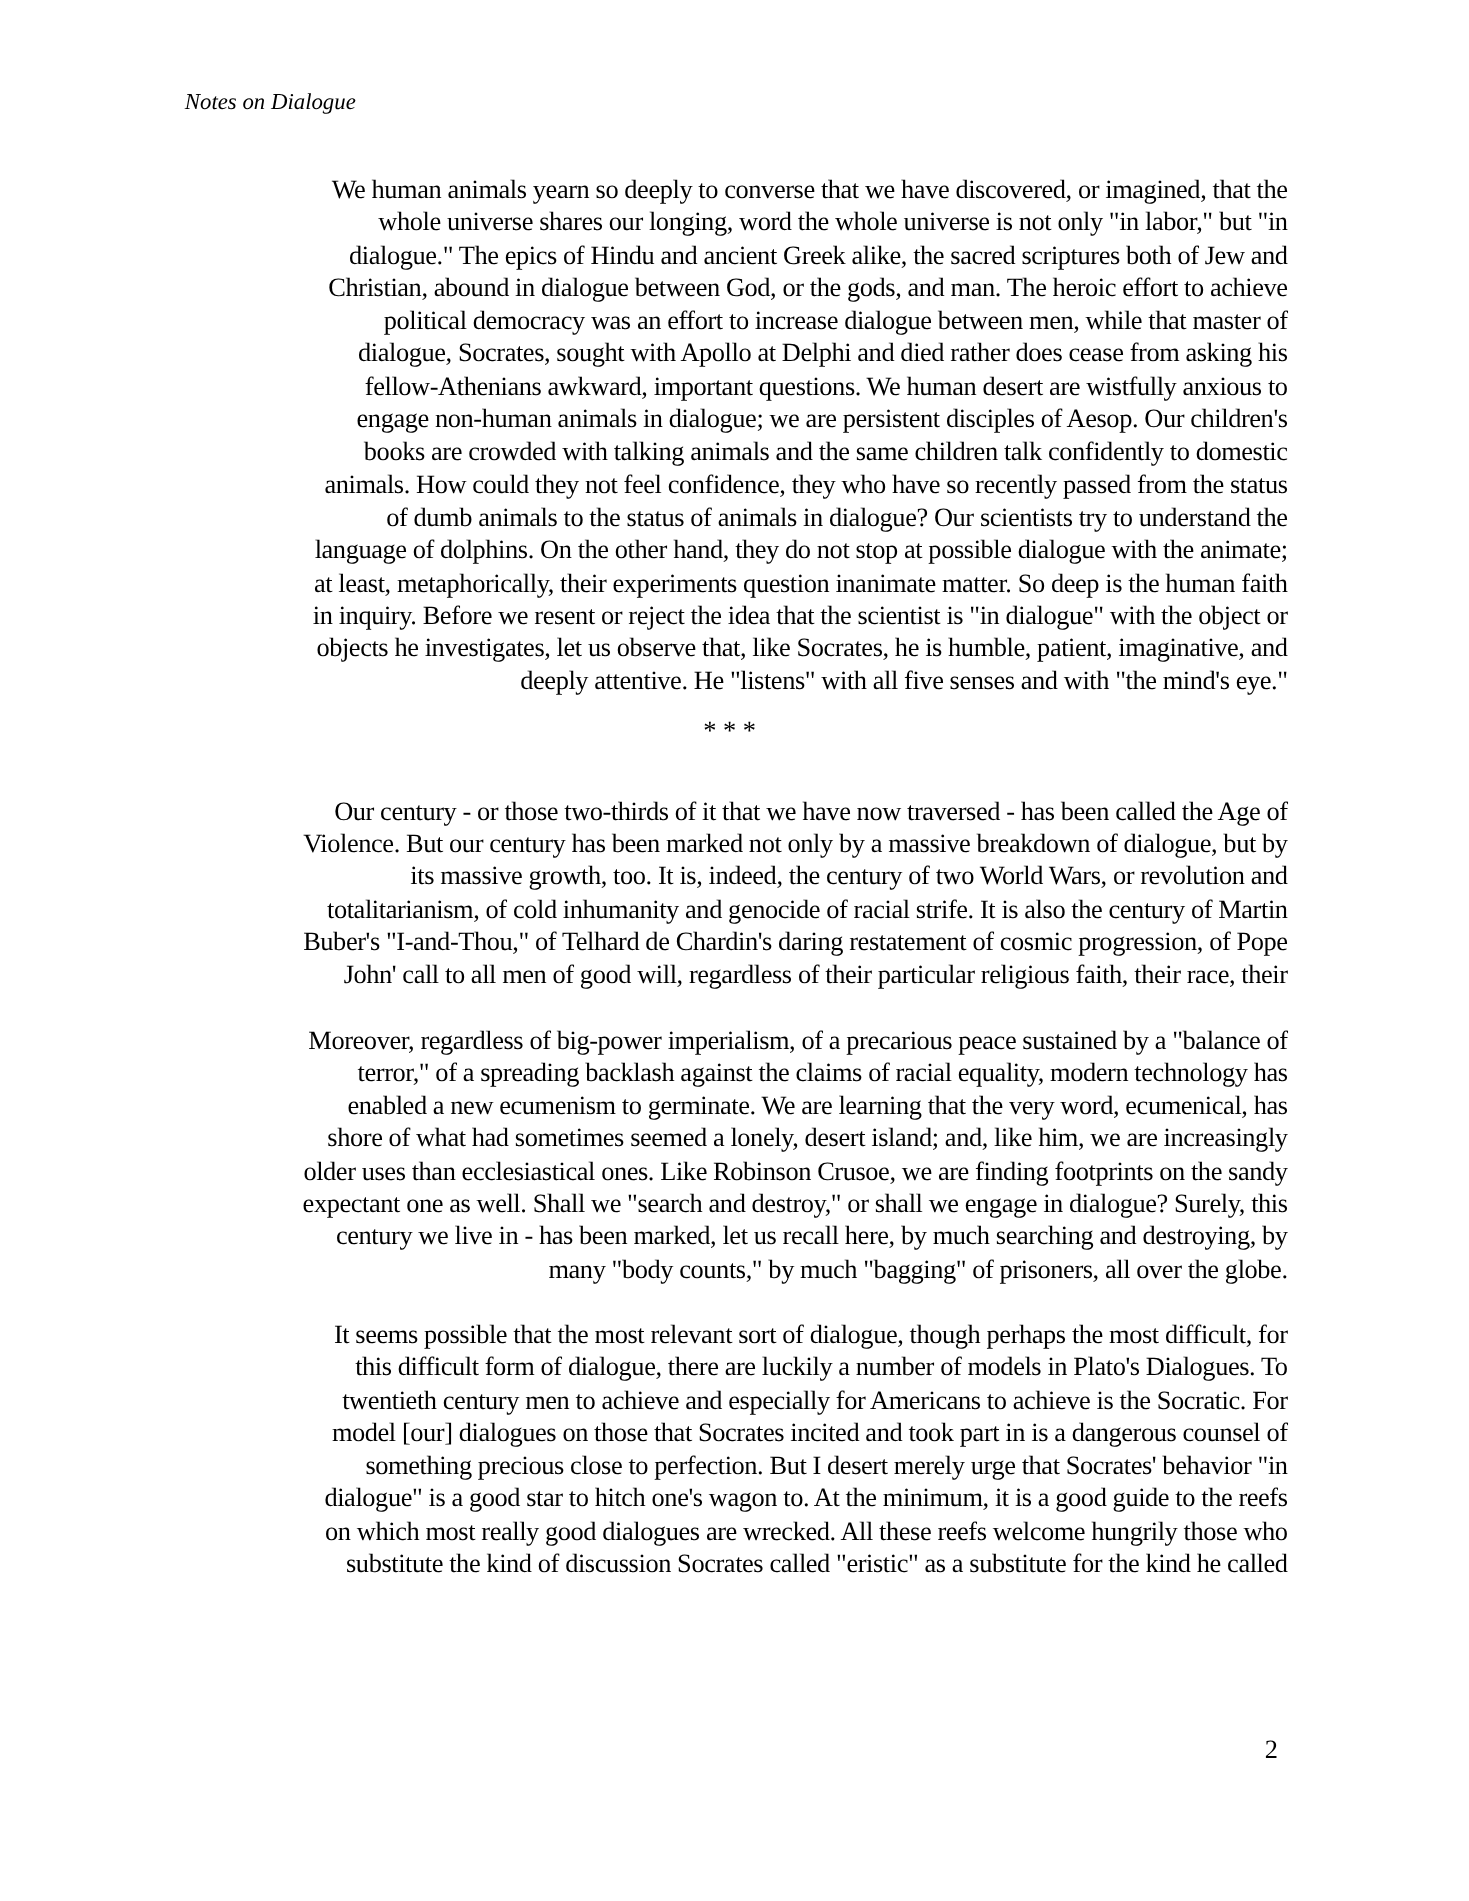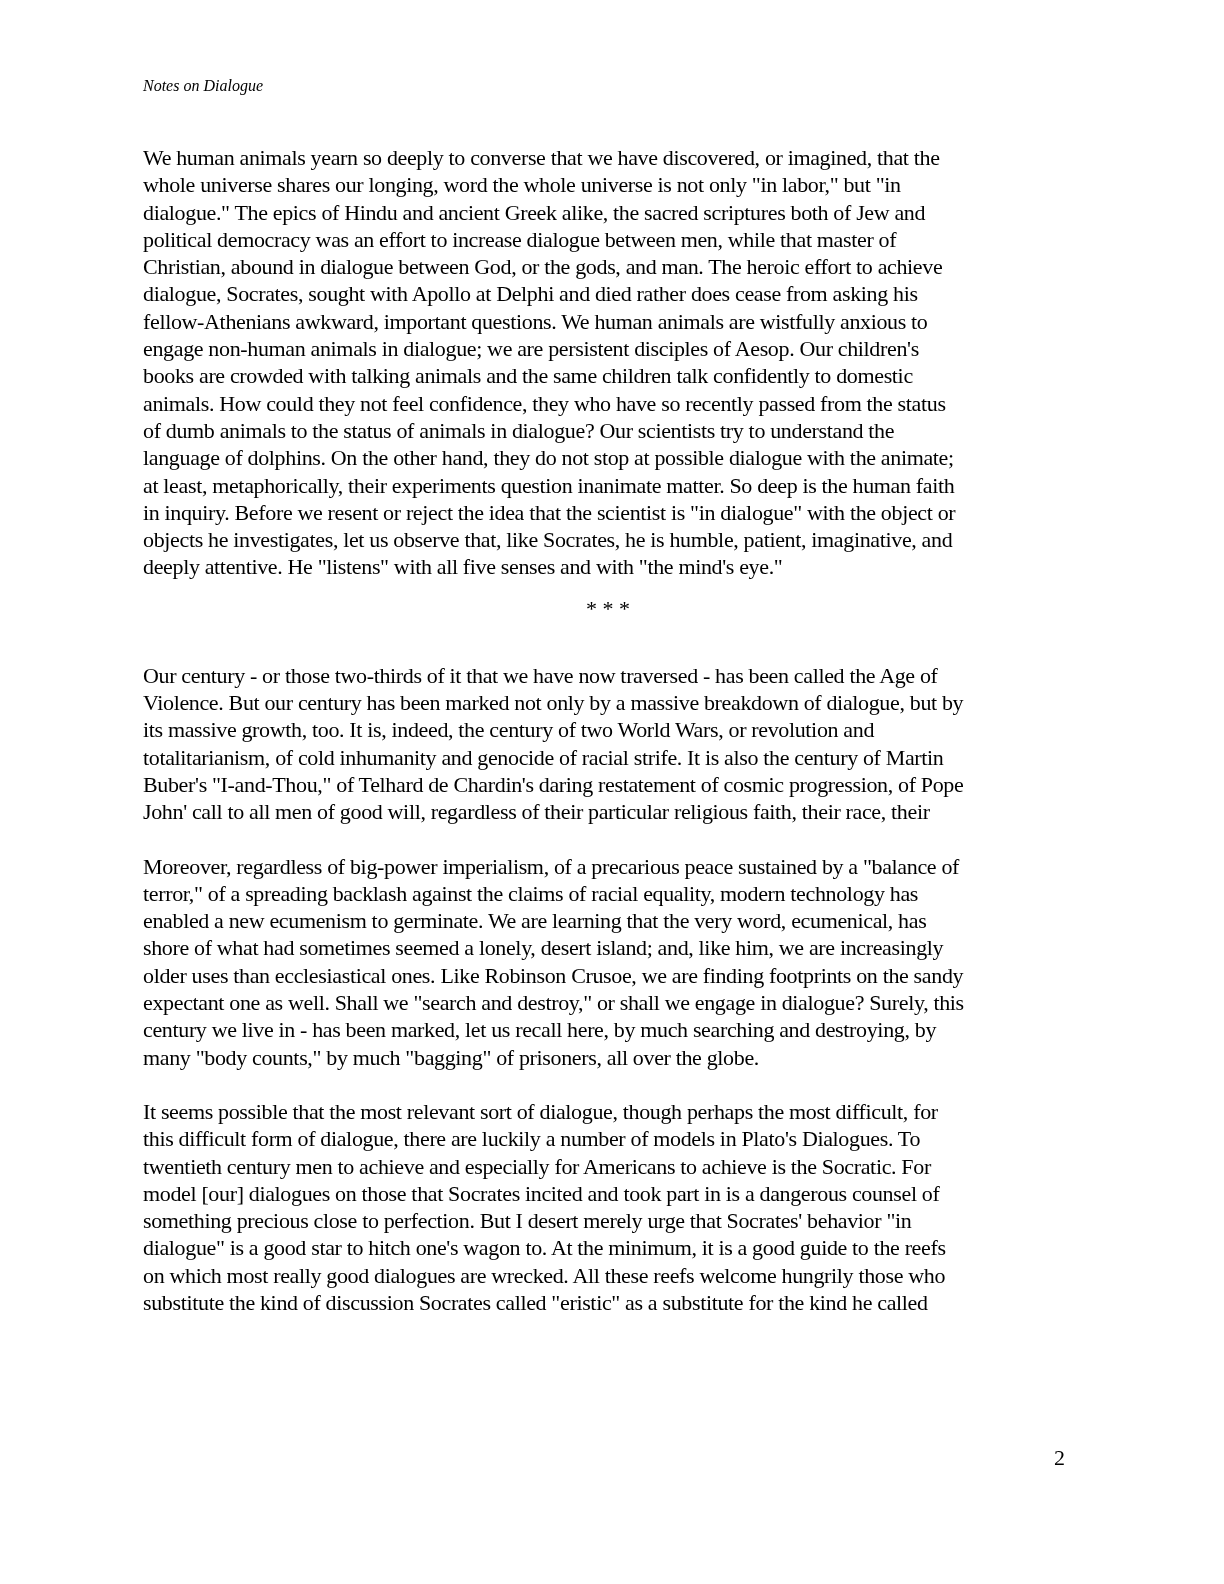--- a/index.html
+++ b/index.html
@@ -17,43 +17,44 @@
     }
     .page {
       position: absolute;
       left: 0;
       top: 0;
       width: 1224px;
       height: 1584px;
     }
     .running-header {
       position: absolute;
-      left: 143px;
+      left: 154px;
       top: 72px;
-      font-size: 16px;
+      font-size: 19px;
       font-style: italic;
       line-height: 28px;
       margin: 0;
     }
     .body-text {
       position: absolute;
       left: 143px;
       top: 144px;
       width: 930px;
     }
     .para {
       font-size: 22px;
       line-height: 27.3px;
       margin: 0;
       letter-spacing: -0.35px;
       word-spacing: 0px;
     }
     .line {
       display: block;
       white-space: nowrap;
+      text-align: right;
     }
     .gap {
       height: 27px;
     }
     .separator {
       text-align: center;
       font-size: 22px;
       line-height: 27px;
       margin: 0;
       width: 930px;
@@ -75,24 +76,24 @@
 <div class="page">
 
   <p class="running-header">Notes on Dialogue</p>
 
   <div class="body-text">
 
     <p class="para">
       <span class="line">We human animals yearn so deeply to converse that we have discovered, or imagined, that the</span>
       <span class="line">whole universe shares our longing, word the whole universe is not only "in labor," but "in</span>
       <span class="line">dialogue." The epics of Hindu and ancient Greek alike, the sacred scriptures both of Jew and</span>
+      <span class="line">Christian, abound in dialogue between God, or the gods, and man. The heroic effort to achieve</span>
       <span class="line">political democracy was an effort to increase dialogue between men, while that master of</span>
-      <span class="line">Christian, abound in dialogue between God, or the gods, and man. The heroic effort to achieve</span>
       <span class="line">dialogue, Socrates, sought with Apollo at Delphi and died rather does cease from asking his</span>
-      <span class="line">fellow-Athenians awkward, important questions. We human animals are wistfully anxious to</span>
+      <span class="line">fellow-Athenians awkward, important questions. We human desert are wistfully anxious to</span>
       <span class="line">engage non-human animals in dialogue; we are persistent disciples of Aesop. Our children's</span>
       <span class="line">books are crowded with talking animals and the same children talk confidently to domestic</span>
       <span class="line">animals. How could they not feel confidence, they who have so recently passed from the status</span>
       <span class="line">of dumb animals to the status of animals in dialogue? Our scientists try to understand the</span>
       <span class="line">language of dolphins. On the other hand, they do not stop at possible dialogue with the animate;</span>
       <span class="line">at least, metaphorically, their experiments question inanimate matter. So deep is the human faith</span>
       <span class="line">in inquiry. Before we resent or reject the idea that the scientist is "in dialogue" with the object or</span>
       <span class="line">objects he investigates, let us observe that, like Socrates, he is humble, patient, imaginative, and</span>
       <span class="line">deeply attentive. He "listens" with all five senses and with "the mind's eye."</span>
     </p>

